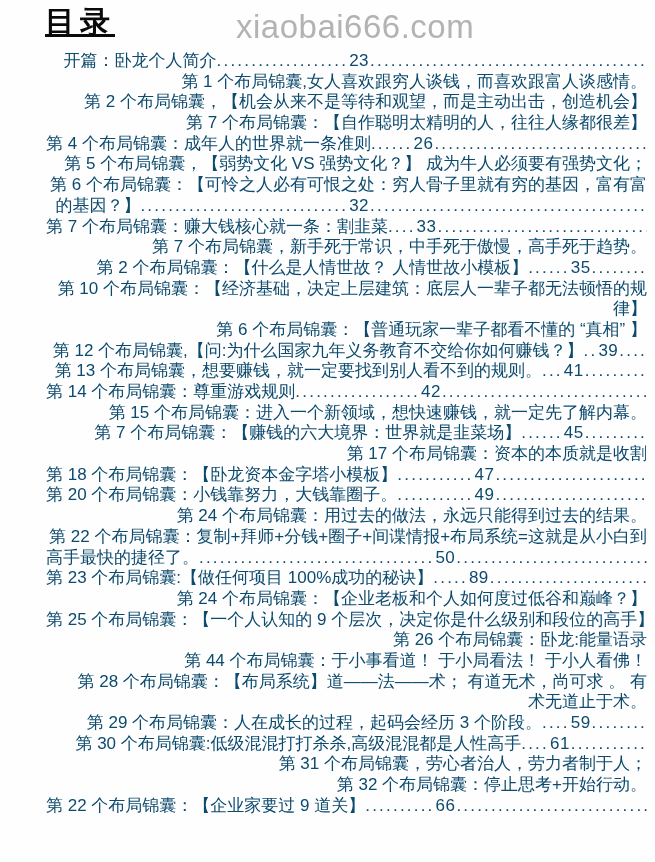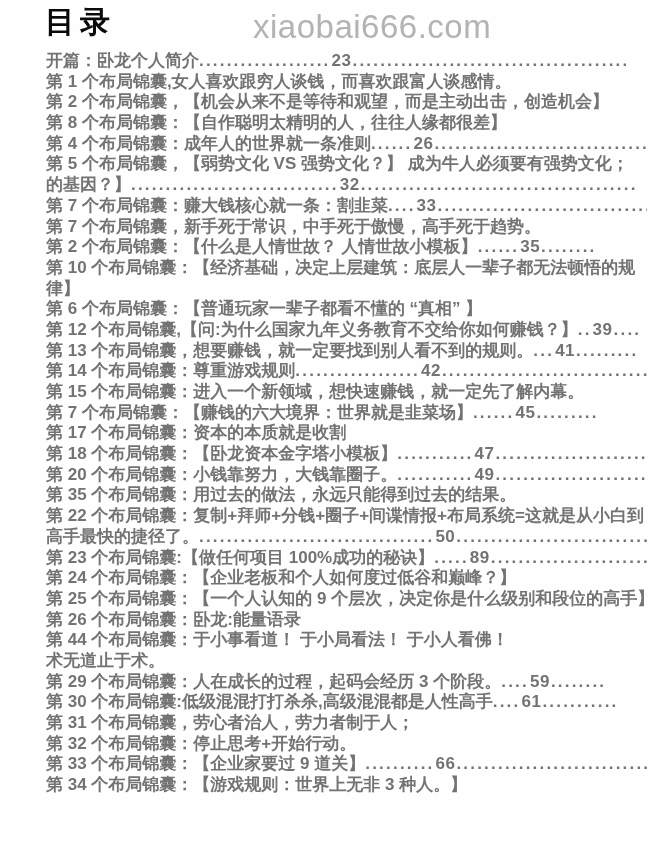--- a/index.html
+++ b/index.html
@@ -4,71 +4,72 @@
 <style>
   html,body{margin:0;padding:0}
   body{
     width:655px;height:862px;overflow:hidden;
     background:#ffffff;
     font-family:"Liberation Sans","DejaVu Sans",sans-serif;
   }
   .page{position:relative;width:655px;height:862px;background:#fefefe}
   .doc-title{
     position:absolute;left:45px;top:2px;margin:0;
-    font-size:30px;font-weight:800;letter-spacing:5px;color:#0a0a0a;
+    font-size:30px;font-weight:800;letter-spacing:5px;color:#0a0a0a;text-decoration:underline;
   }
   .watermark{
     position:absolute;left:236px;top:8px;
-    font-size:33px;font-weight:400;letter-spacing:.5px;color:#b3b3b3;margin-left:17px;
+    font-size:33px;font-weight:400;letter-spacing:.5px;color:#b3b3b3;
   }
   .toc{
     position:absolute;left:46px;top:51px;width:601px;height:810px;overflow:hidden;
-    font-size:17px;line-height:20.7px;font-weight:700;color:#737373;
+    font-size:17px;line-height:20.7px;font-weight:400;color:#0c4a6e;text-align:right;
   }
   .row{margin:0;white-space:nowrap;overflow:hidden;height:20.7px}
   .dots{letter-spacing:2.2px}
   .pagenum{letter-spacing:.5px;padding:0 1px}
 </style>
 </head>
 <body>
 
 <div class="page">
   <h1 class="doc-title">目录</h1>
   <div class="watermark">xiaobai666.com</div>
   <div class="toc" id="toc">
       <p class="row"><span>开篇：卧龙个人简介</span><span class="dots">...................</span><span class="pagenum">23</span><span class="dots">........................................</span></p>
       <p class="row"><span>第 1 个布局锦囊,女人喜欢跟穷人谈钱，而喜欢跟富人谈感情。</span></p>
       <p class="row"><span>第 2 个布局锦囊，【机会从来不是等待和观望，而是主动出击，创造机会】</span></p>
-      <p class="row"><span>第 8 个布局锦囊：【自作聪明太精明的人，往往人缘都很差】</span></p>
+      <p class="row"><span>第 7 个布局锦囊：【自作聪明太精明的人，往往人缘都很差】</span></p>
       <p class="row"><span>第 4 个布局锦囊：成年人的世界就一条准则</span><span class="dots">......</span><span class="pagenum">26</span><span class="dots">........................................</span></p>
       <p class="row"><span>第 5 个布局锦囊，【弱势文化 VS 强势文化？】 成为牛人必须要有强势文化；</span></p>
+      <p class="row"><span>第 6 个布局锦囊：【可怜之人必有可恨之处：穷人骨子里就有穷的基因，富有富</span></p>
       <p class="row"><span>的基因？】</span><span class="dots">..............................</span><span class="pagenum">32</span><span class="dots">........................................</span></p>
       <p class="row"><span>第 7 个布局锦囊：赚大钱核心就一条：割韭菜</span><span class="dots">....</span><span class="pagenum">33</span><span class="dots">........................................</span></p>
       <p class="row"><span>第 7 个布局锦囊，新手死于常识，中手死于傲慢，高手死于趋势。</span></p>
       <p class="row"><span>第 2 个布局锦囊：【什么是人情世故？ 人情世故小模板】</span><span class="dots">......</span><span class="pagenum">35</span><span class="dots">........</span></p>
       <p class="row"><span>第 10 个布局锦囊：【经济基础，决定上层建筑：底层人一辈子都无法顿悟的规</span></p>
       <p class="row"><span>律】</span></p>
       <p class="row"><span>第 6 个布局锦囊：【普通玩家一辈子都看不懂的 “真相” 】</span></p>
       <p class="row"><span>第 12 个布局锦囊,【问:为什么国家九年义务教育不交给你如何赚钱？】</span><span class="dots">..</span><span class="pagenum">39</span><span class="dots">....</span></p>
       <p class="row"><span>第 13 个布局锦囊，想要赚钱，就一定要找到别人看不到的规则。</span><span class="dots">...</span><span class="pagenum">41</span><span class="dots">.........</span></p>
       <p class="row"><span>第 14 个布局锦囊：尊重游戏规则</span><span class="dots">..................</span><span class="pagenum">42</span><span class="dots">........................................</span></p>
       <p class="row"><span>第 15 个布局锦囊：进入一个新领域，想快速赚钱，就一定先了解内幕。</span></p>
       <p class="row"><span>第 7 个布局锦囊：【赚钱的六大境界：世界就是韭菜场】</span><span class="dots">......</span><span class="pagenum">45</span><span class="dots">.........</span></p>
       <p class="row"><span>第 17 个布局锦囊：资本的本质就是收割</span></p>
       <p class="row"><span>第 18 个布局锦囊：【卧龙资本金字塔小模板】</span><span class="dots">...........</span><span class="pagenum">47</span><span class="dots">........................................</span></p>
       <p class="row"><span>第 20 个布局锦囊：小钱靠努力，大钱靠圈子。</span><span class="dots">...........</span><span class="pagenum">49</span><span class="dots">........................................</span></p>
-      <p class="row"><span>第 35 个布局锦囊：用过去的做法，永远只能得到过去的结果。</span></p>
+      <p class="row"><span>第 24 个布局锦囊：用过去的做法，永远只能得到过去的结果。</span></p>
       <p class="row"><span>第 22 个布局锦囊：复制+拜师+分钱+圈子+间谍情报+布局系统=这就是从小白到</span></p>
       <p class="row"><span>高手最快的捷径了。</span><span class="dots">..................................</span><span class="pagenum">50</span><span class="dots">........................................</span></p>
       <p class="row"><span>第 23 个布局锦囊:【做任何项目 100%成功的秘诀】</span><span class="dots">.....</span><span class="pagenum">89</span><span class="dots">..............................</span></p>
       <p class="row"><span>第 24 个布局锦囊：【企业老板和个人如何度过低谷和巅峰？】</span></p>
       <p class="row"><span>第 25 个布局锦囊：【一个人认知的 9 个层次，决定你是什么级别和段位的高手】</span></p>
       <p class="row"><span>第 26 个布局锦囊：卧龙:能量语录</span></p>
       <p class="row"><span>第 44 个布局锦囊：于小事看道！ 于小局看法！ 于小人看佛！</span></p>
+      <p class="row"><span>第 28 个布局锦囊：【布局系统】道——法——术； 有道无术，尚可求 。 有</span></p>
       <p class="row"><span>术无道止于术。</span></p>
       <p class="row"><span>第 29 个布局锦囊：人在成长的过程，起码会经历 3 个阶段。</span><span class="dots">....</span><span class="pagenum">59</span><span class="dots">........</span></p>
       <p class="row"><span>第 30 个布局锦囊:低级混混打打杀杀,高级混混都是人性高手</span><span class="dots">....</span><span class="pagenum">61</span><span class="dots">...........</span></p>
       <p class="row"><span>第 31 个布局锦囊，劳心者治人，劳力者制于人；</span></p>
       <p class="row"><span>第 32 个布局锦囊：停止思考+开始行动。</span></p>
-      <p class="row"><span>第 33 个布局锦囊：【企业家要过 9 道关】</span><span class="dots">..........</span><span class="pagenum">66</span><span class="dots">..............................</span></p>
-      <p class="row"><span>第 34 个布局锦囊：【游戏规则：世界上无非 3 种人。】</span></p>
+      <p class="row"><span>第 22 个布局锦囊：【企业家要过 9 道关】</span><span class="dots">..........</span><span class="pagenum">66</span><span class="dots">..............................</span></p>
     </div>
 </div>
 
 </body></html>

